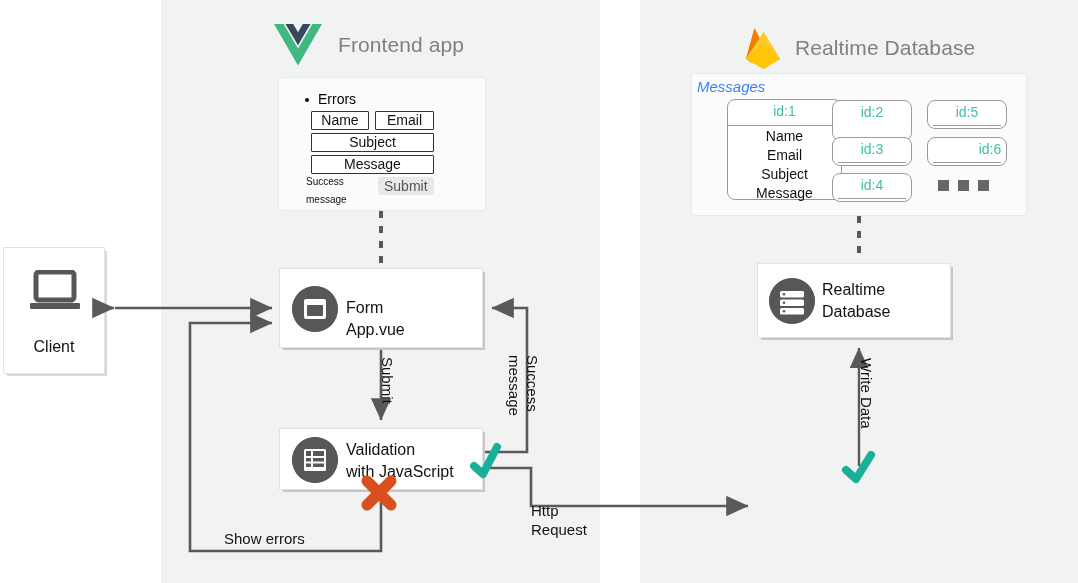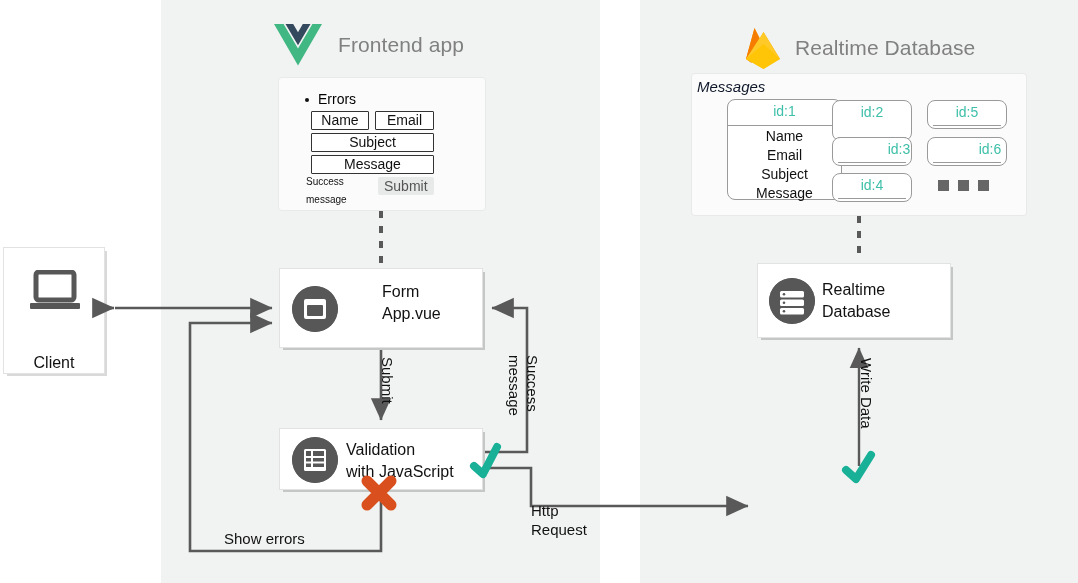--- a/index.html
+++ b/index.html
@@ -77,21 +77,21 @@
   #btn-submit {
     position:absolute; left:378px; top:177px;
     font-size:14px; color:#555;
     background:#e8eae9; padding:1px 6px; border-radius:2px;
   }
 
   
   #messages-card { left:692px; top:74px; width:334px; height:141px; }
   #messages-label {
     position:absolute; left:697px; top:78px;
-    font-style:italic; font-size:15px; color:#0f172a;
+    font-style:italic; font-size:15px; color:#3b82f6;
   }
   .rec {
     position:absolute;
     background:#ffffff;
     border:1.4px solid #9a9a9a;
     border-radius:8px;
   }
   .rec-id {
     position:absolute; width:100%; text-align:center;
     top:3px; font-size:14px; color:#3dbfa9;
@@ -100,21 +100,21 @@
     position:absolute; left:5px; right:5px; bottom:2px;
     height:1.4px; background:#9a9a9a;
   }
   #rec1 { left:727px; top:99px; width:115px; height:101px; }
   #rec1 .rec-sep { position:absolute; left:0; right:0; top:25px; height:1.4px; background:#9a9a9a; }
   .rec1-fields {
     position:absolute; left:0; right:0; top:27px;
     text-align:center; font-size:14px; color:#111; line-height:19px;
   }
   #rec2 { left:832px; top:100px; width:80px; height:41px; }
-  #rec3 { left:832px; top:137px; width:80px; height:29px;padding-left:27px; }
+  #rec3 { left:832px; top:137px; width:80px; height:29px; }
   #rec4 { left:832px; top:173px; width:80px; height:29px; }
   #rec5 { left:927px; top:100px; width:80px; height:29px; }
   #rec6 { left:927px; top:137px; width:80px; height:29px;padding-left:23px; }
   .ellipsis-sq { position:absolute; width:11px; height:11px; background:#666; }
   #sq1 { left:938px; top:180px; }
   #sq2 { left:958px; top:180px; }
   #sq3 { left:978px; top:180px; }
 
   
   .node {
@@ -141,21 +141,21 @@
   #node-rules      { left:757px; top:468px; width:205px; height:70px; }
 
   
   #client-box {
     position:absolute; left:3px; top:247px; width:102px; height:127px;
     background:#ffffff; border:1px solid #e2e2e2;
     box-shadow:3px 3px 0 -1px rgba(0,0,0,0.15);
   }
   #client-label {
     position:absolute; left:0; right:0; top:90px;
-    text-align:center; font-size:16px; color:#111;margin-top:16px;
+    text-align:center; font-size:16px; color:#111;
   }
 
   
   .vlabel {
     position:absolute;
     font-size:15px; color:#111;
     white-space:pre-line;
     line-height:18px;
     transform-origin:left top;
     transform:rotate(90deg);
@@ -246,21 +246,21 @@
     </svg>
     <div id="client-label">Client</div>
   </div>
 
   <div class="node" id="node-form">
     <svg class="node-icon" style="left:12px;top:17px;" viewBox="0 0 46 46">
       <circle cx="23" cy="23" r="23" fill="#575757"></circle>
       <rect x="12" y="13" width="22" height="20" rx="2" fill="#ffffff"></rect>
       <rect x="15" y="19" width="16" height="11" rx="1" fill="#575757"></rect>
     </svg>
-    <div class="node-label" style="left:66px;top:12px;margin-left:36px;">Form
+    <div class="node-label" style="left:66px;top:28px;">Form
 App.vue</div>
   </div>
 
   <div class="node" id="node-validation">
     <svg class="node-icon" style="left:12px;top:8px;" viewBox="0 0 46 46">
       <circle cx="23" cy="23" r="23" fill="#575757"></circle>
       <rect x="12" y="12" width="22" height="22" rx="1.5" fill="#ffffff"></rect>
       <rect x="14" y="14" width="5" height="5" fill="#575757"></rect>
       <rect x="21" y="14" width="11" height="5" fill="#575757"></rect>
       <rect x="14" y="21" width="5" height="3.5" fill="#575757"></rect>

